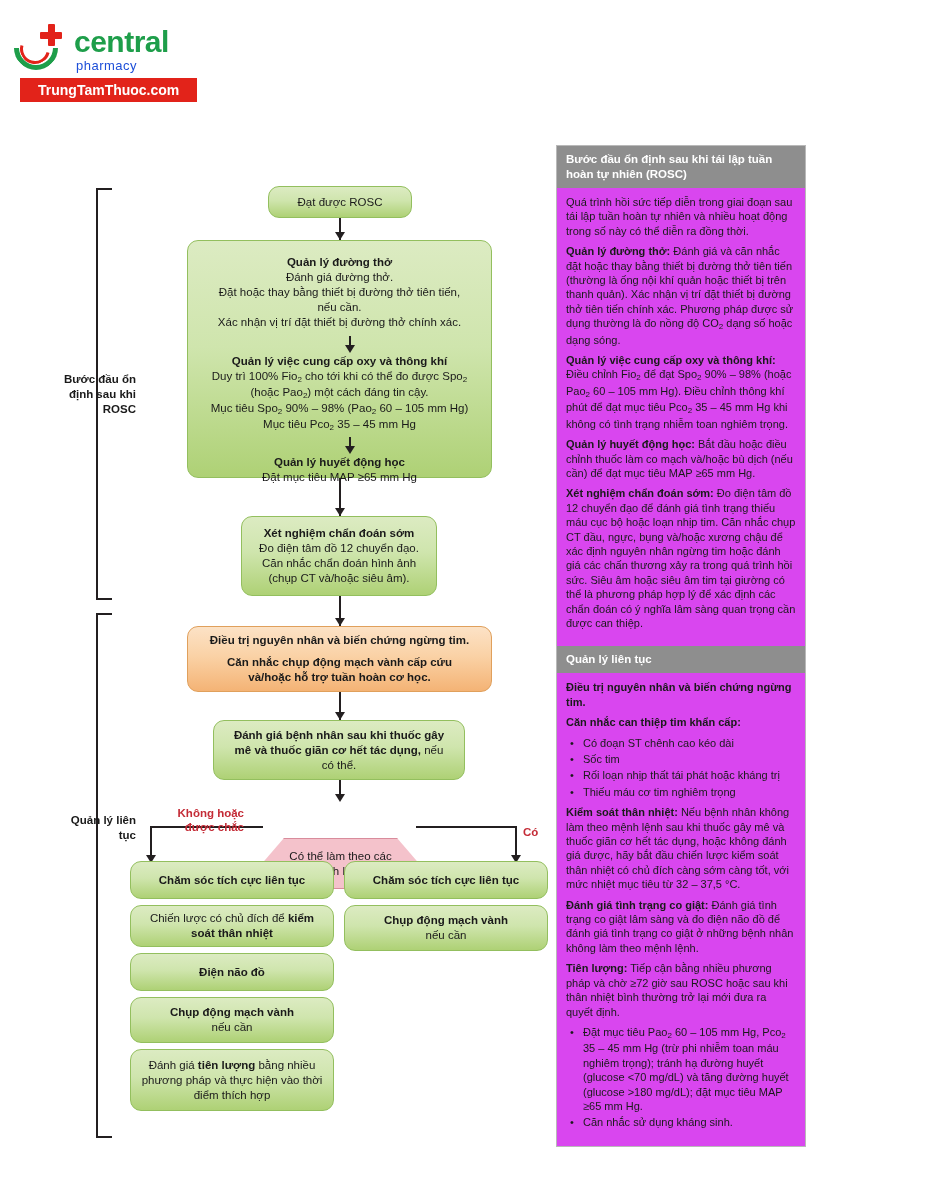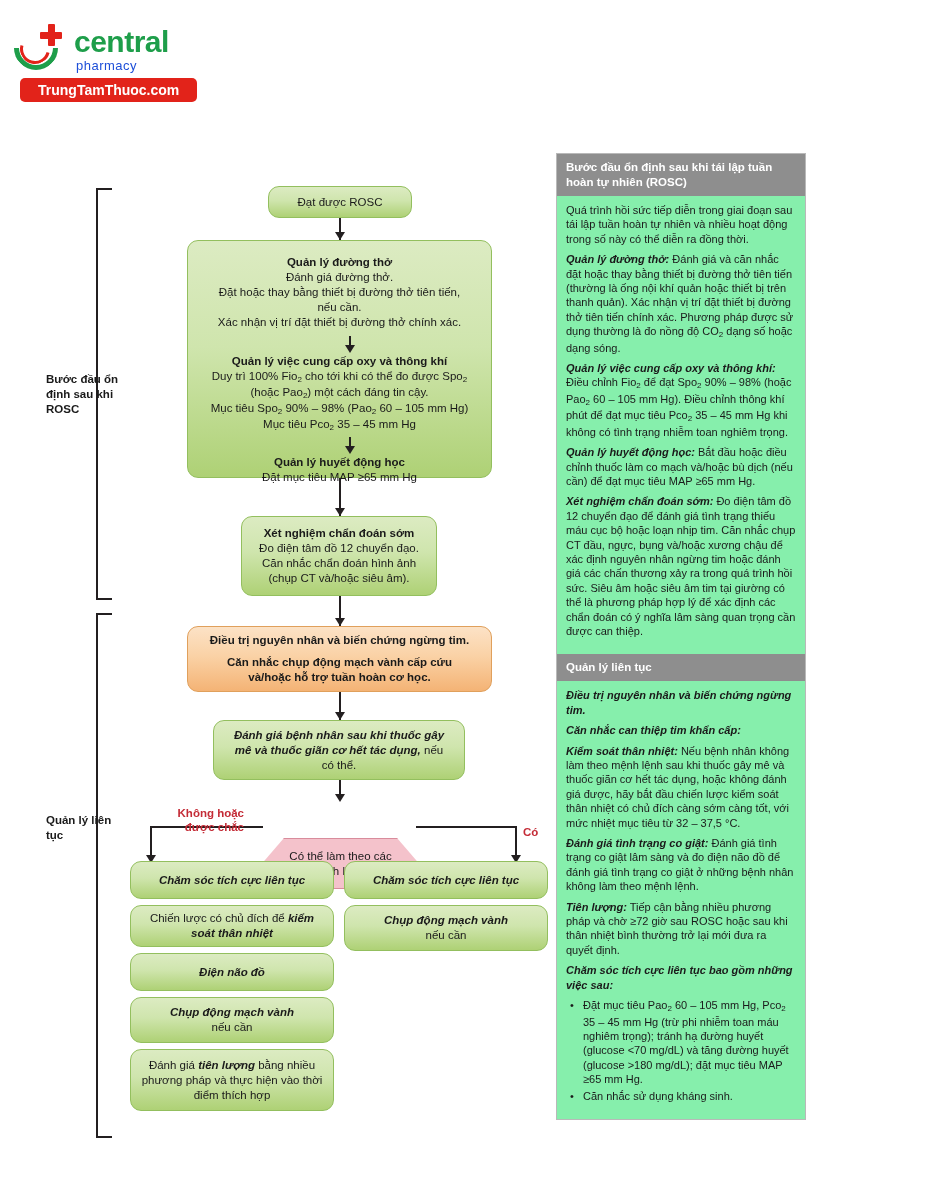--- a/index.html
+++ b/index.html
@@ -24,21 +24,21 @@
   }
   .logo-plus{position:absolute;left:28px;top:2px;width:22px;height:22px;}
   .logo-plus i{position:absolute;background:#e2231a;display:block;border-radius:1px;}
   .logo-plus i.h{left:0;top:8px;width:22px;height:7px;}
   .logo-plus i.v{left:8px;top:0;width:7px;height:22px;}
   .logo-text{position:absolute;left:62px;top:8px;}
   .logo-word{font-size:30px;font-weight:700;color:#1e9e4a;letter-spacing:-.5px;line-height:32px;}
   .logo-sub{font-size:13px;color:#1d4ed8;letter-spacing:.5px;line-height:16px;margin-left:2px;}
   .logo-pill{
     position:absolute;left:8px;top:60px;background:#e2231a;color:#fff;
-    font-size:14px;font-weight:700;padding:4px 18px;border-radius:5px;letter-spacing:0;
+    font-size:14px;font-weight:700;padding:4px 18px;border-radius:0;letter-spacing:0;
   }
 
   
   .node{
     position:absolute;box-sizing:border-box;border-radius:11px;
     display:flex;align-items:center;justify-content:center;text-align:center;
     font-size:11.5px;line-height:15px;padding:7px 10px;
   }
   .node .inner{width:100%;}
   .green{
@@ -50,44 +50,44 @@
     background:linear-gradient(180deg,#fce2c6 0%,#fad2a6 45%,#f4b375 100%);
     border:1px solid #e0a05c;
   }
   .hexwrap{position:absolute;}
   .hex{
     width:100%;height:100%;background:#f4c2cb;border:1px solid #d98c9c;
     clip-path:polygon(14% 0,86% 0,100% 50%,86% 100%,14% 100%,0 50%);
     display:flex;align-items:center;justify-content:center;text-align:center;
     font-size:11.5px;line-height:15px;color:#1a1a1a;margin-top:36px;
   }
-  b{font-weight:700;font-style:italic;}
+  b{font-weight:700;}
   .ttl{font-weight:700;}
   sub{font-size:8px;vertical-align:baseline;position:relative;bottom:-2px;}
 
   
   .vline{position:absolute;width:2px;background:#231f20;}
   .hline{position:absolute;height:2px;background:#231f20;}
   .arrowhead{
     position:absolute;width:0;height:0;
     border-left:5px solid transparent;border-right:5px solid transparent;
     border-top:8px solid #231f20;
   }
 
   
   .bracket{position:absolute;border-left:2px solid #231f20;border-top:2px solid #231f20;border-bottom:2px solid #231f20;box-sizing:border-box;}
   .brlabel{
-    position:absolute;text-align:left;font-size:11.5px;font-weight:700;line-height:15px;color:#1a1a1a;
+    position:absolute;text-align:right;font-size:11.5px;font-weight:700;line-height:15px;color:#1a1a1a;
   }
   .branchlabel{position:absolute;font-size:11.5px;font-weight:700;line-height:14px;color:#c42b36;}
 
   
   #sidepanel{
     position:absolute;left:556px;top:145px;width:250px;
-    border:1px solid #b9b9b9;background:#86efac;box-sizing:border-box;margin-top:8px;
+    border:1px solid #b9b9b9;background:#d946ef;box-sizing:border-box;
   }
   .panel-head{
     background:#8e8e8e;color:#fff;font-weight:700;font-size:11.5px;line-height:15px;
     padding:6px 9px;
   }
   .panel-body{padding:7px 9px 10px 9px;font-size:11px;line-height:14.4px;color:#1a1a1a;}
   .panel-body p{margin:0 0 6px 0;}
   .panel-body ul{margin:0 0 6px 0;padding-left:15px;list-style:none;}
   .panel-body li{margin:0 0 2px 0;position:relative;padding-left:2px;}
   .panel-body li:before{content:"\2022";position:absolute;left:-11px;top:0;}
@@ -257,22 +257,27 @@
     </p>
     <p>
       <b>Xét nghiệm chẩn đoán sớm:</b><span> Đo điện tâm đồ 12 chuyển đạo để đánh giá tình trạng thiếu máu cục bộ hoặc loạn nhịp tim. Căn nhắc chụp CT đầu, ngực, bụng và/hoặc xương chậu để xác định nguyên nhân ngừng tim hoặc đánh giá các chấn thương xảy ra trong quá trình hồi sức. Siêu âm hoặc siêu âm tim tại giường có thể là phương pháp hợp lý để xác định các chẩn đoán có ý nghĩa lâm sàng quan trọng cần được can thiệp.</span>
     </p>
   </div>
 
   <div class="panel-head">Quản lý liên tục</div>
   <div class="panel-body">
     <p><b>Điều trị nguyên nhân và biến chứng ngừng tim.</b></p>
     <p><b>Căn nhắc can thiệp tim khẩn cấp:</b></p>
+    <ul>
+      <li>Có đoạn ST chênh cao kéo dài</li>
+      <li>Sốc tim</li>
+      <li>Rối loạn nhịp thất tái phát hoặc kháng trị</li>
+      <li>Thiếu máu cơ tim nghiêm trọng</li>
+    </ul>
     <p><b>Kiểm soát thân nhiệt:</b><span> Nếu bệnh nhân không làm theo mệnh lệnh sau khi thuốc gây mê và thuốc giãn cơ hết tác dụng, hoặc không đánh giá được, hãy bắt đầu chiến lược kiểm soát thân nhiệt có chủ đích càng sớm càng tốt, với mức nhiệt mục tiêu từ 32 – 37,5 °C.</span></p>
     <p><b>Đánh giá tình trạng co giật:</b><span> Đánh giá tình trạng co giật lâm sàng và đo điện não đồ để đánh giá tình trạng co giật ở những bệnh nhân không làm theo mệnh lệnh.</span></p>
     <p><b>Tiên lượng:</b><span> Tiếp cận bằng nhiều phương pháp và chờ ≥72 giờ sau ROSC hoặc sau khi thân nhiệt bình thường trở lại mới đưa ra quyết định.</span></p>
-    <p><b>Chăm sóc tích cực liên tục bao gồm những việc sau:</b></p>
     <ul>
       <li><span>Đặt mục tiêu Pao</span><sub>2</sub><span> 60 – 105 mm Hg, Pco</span><sub>2</sub><span> 35 – 45 mm Hg (trừ phi nhiễm toan máu nghiêm trọng); tránh hạ đường huyết (glucose &lt;70 mg/dL) và tăng đường huyết (glucose &gt;180 mg/dL); đặt mục tiêu MAP ≥65 mm Hg.</span></li>
       <li>Căn nhắc sử dụng kháng sinh.</li>
     </ul>
   </div>
 </div>
 
 </body></html>

